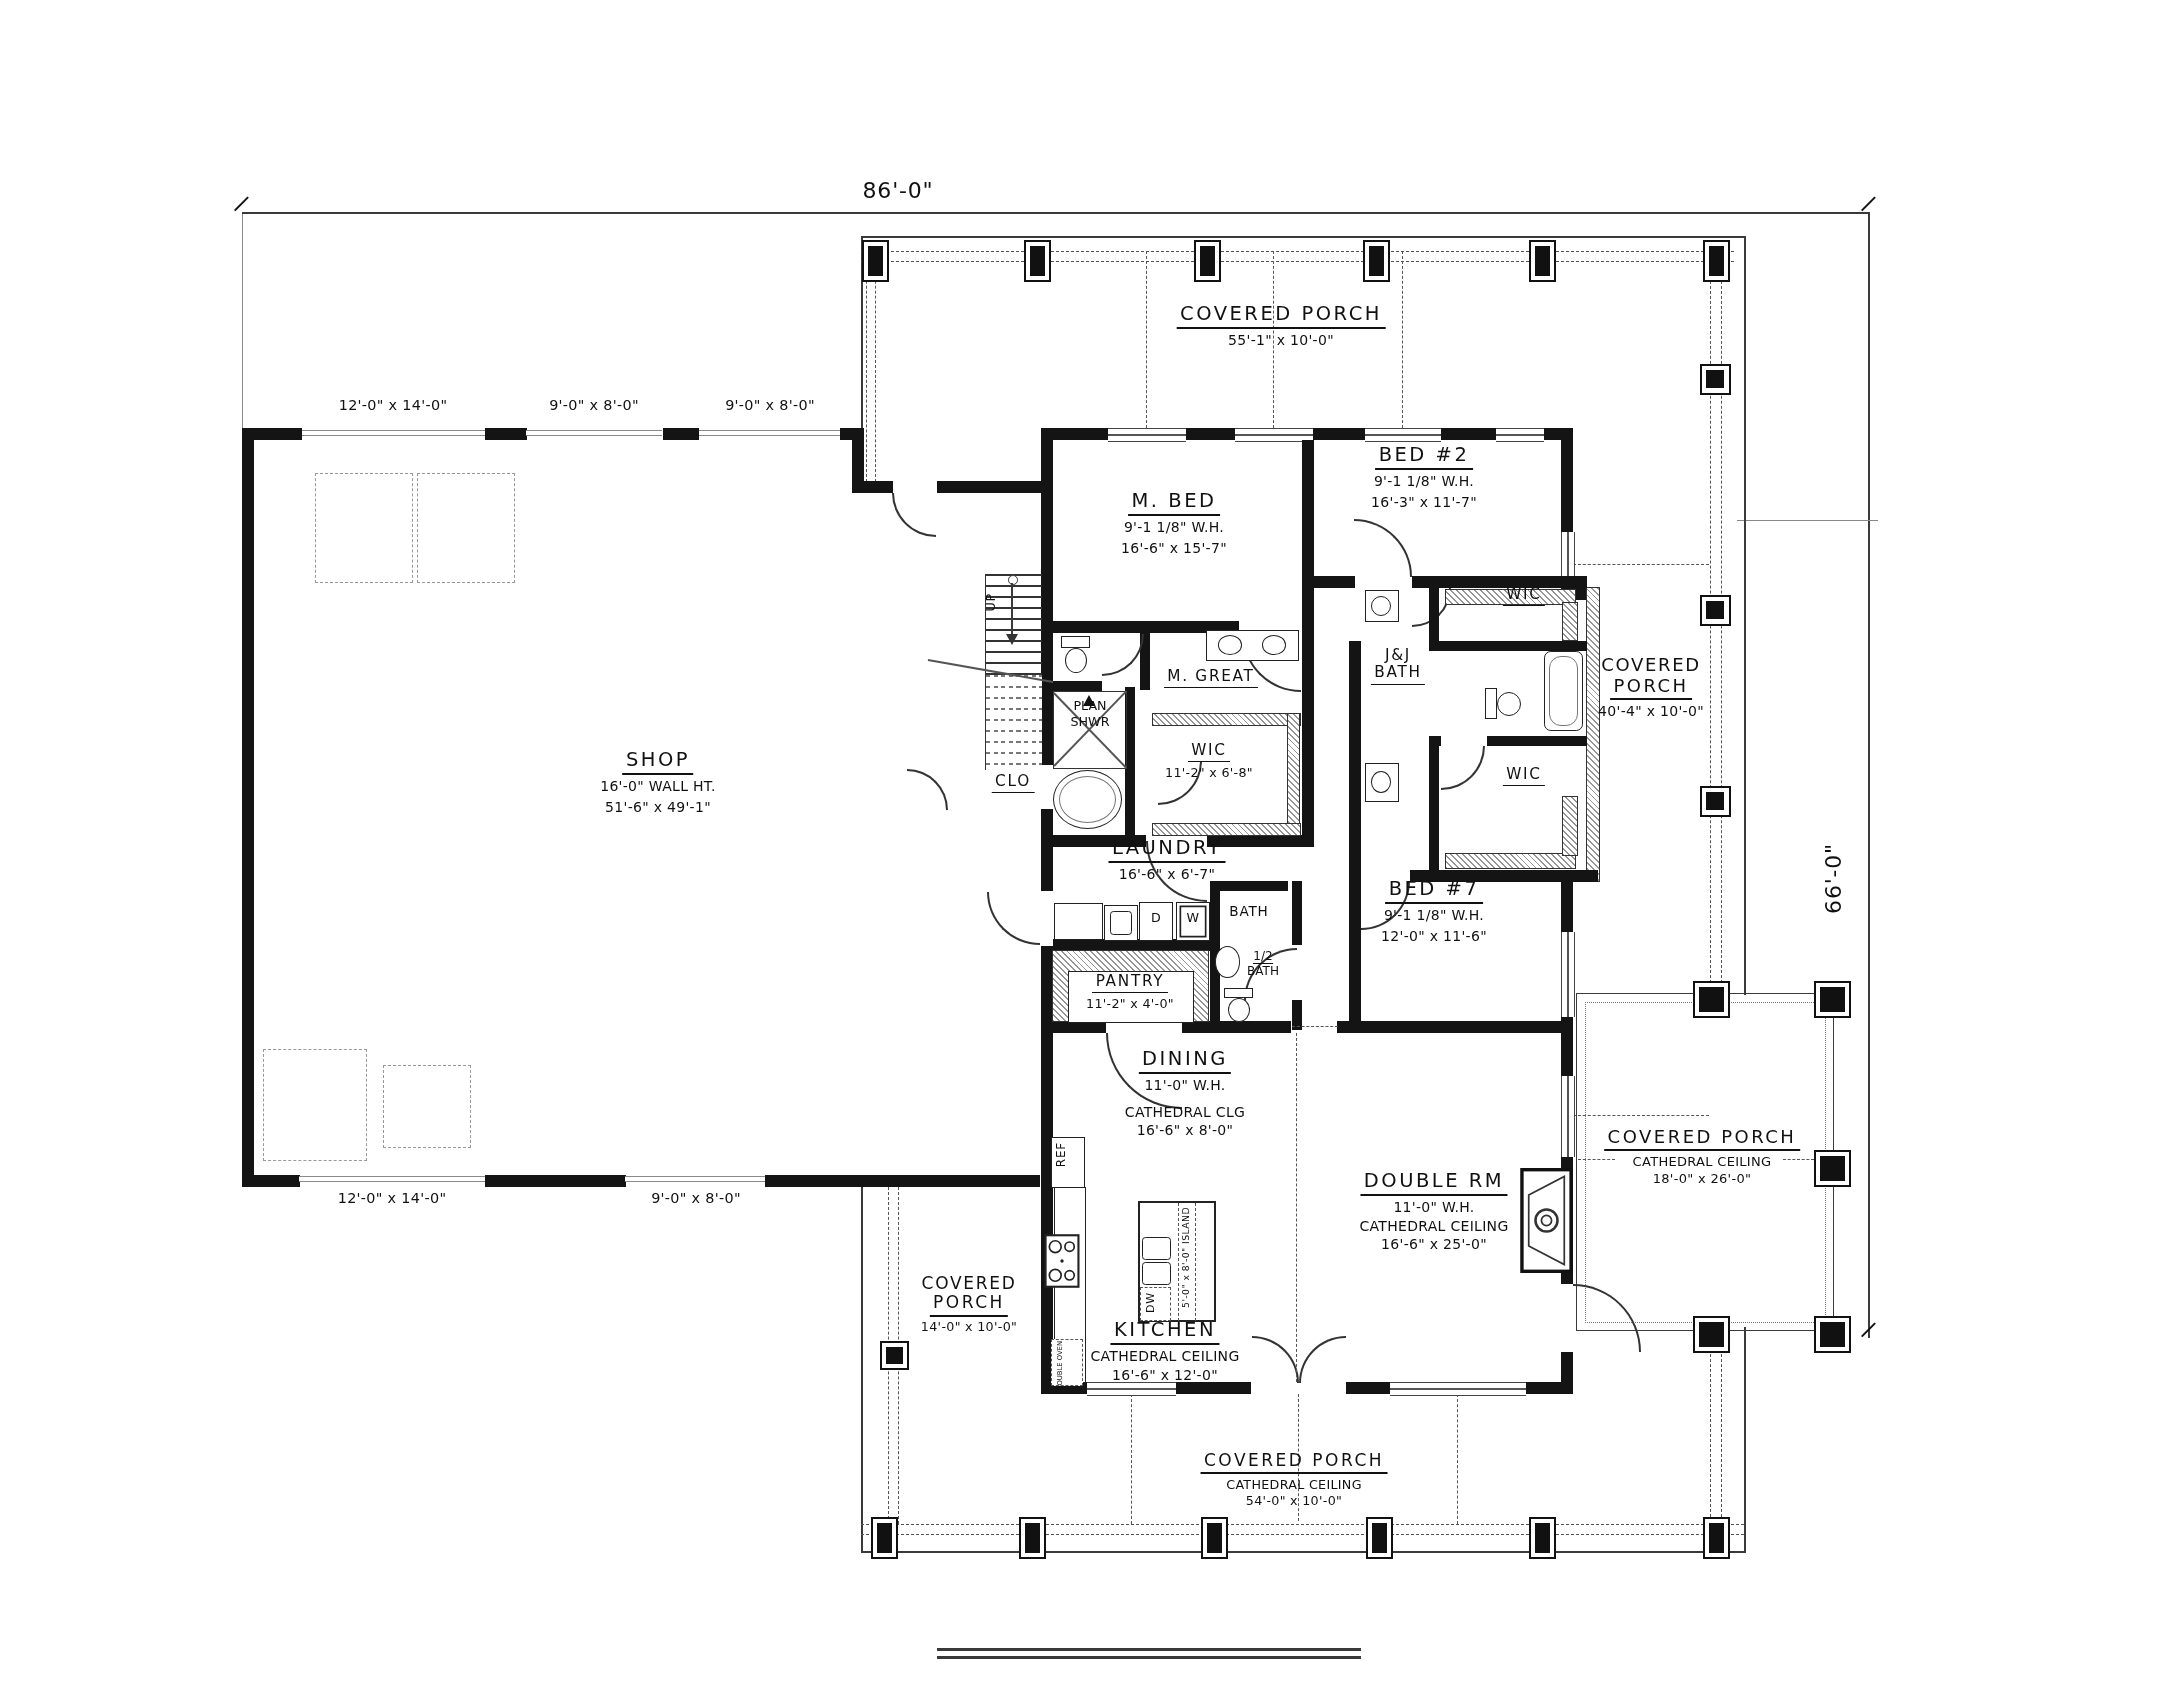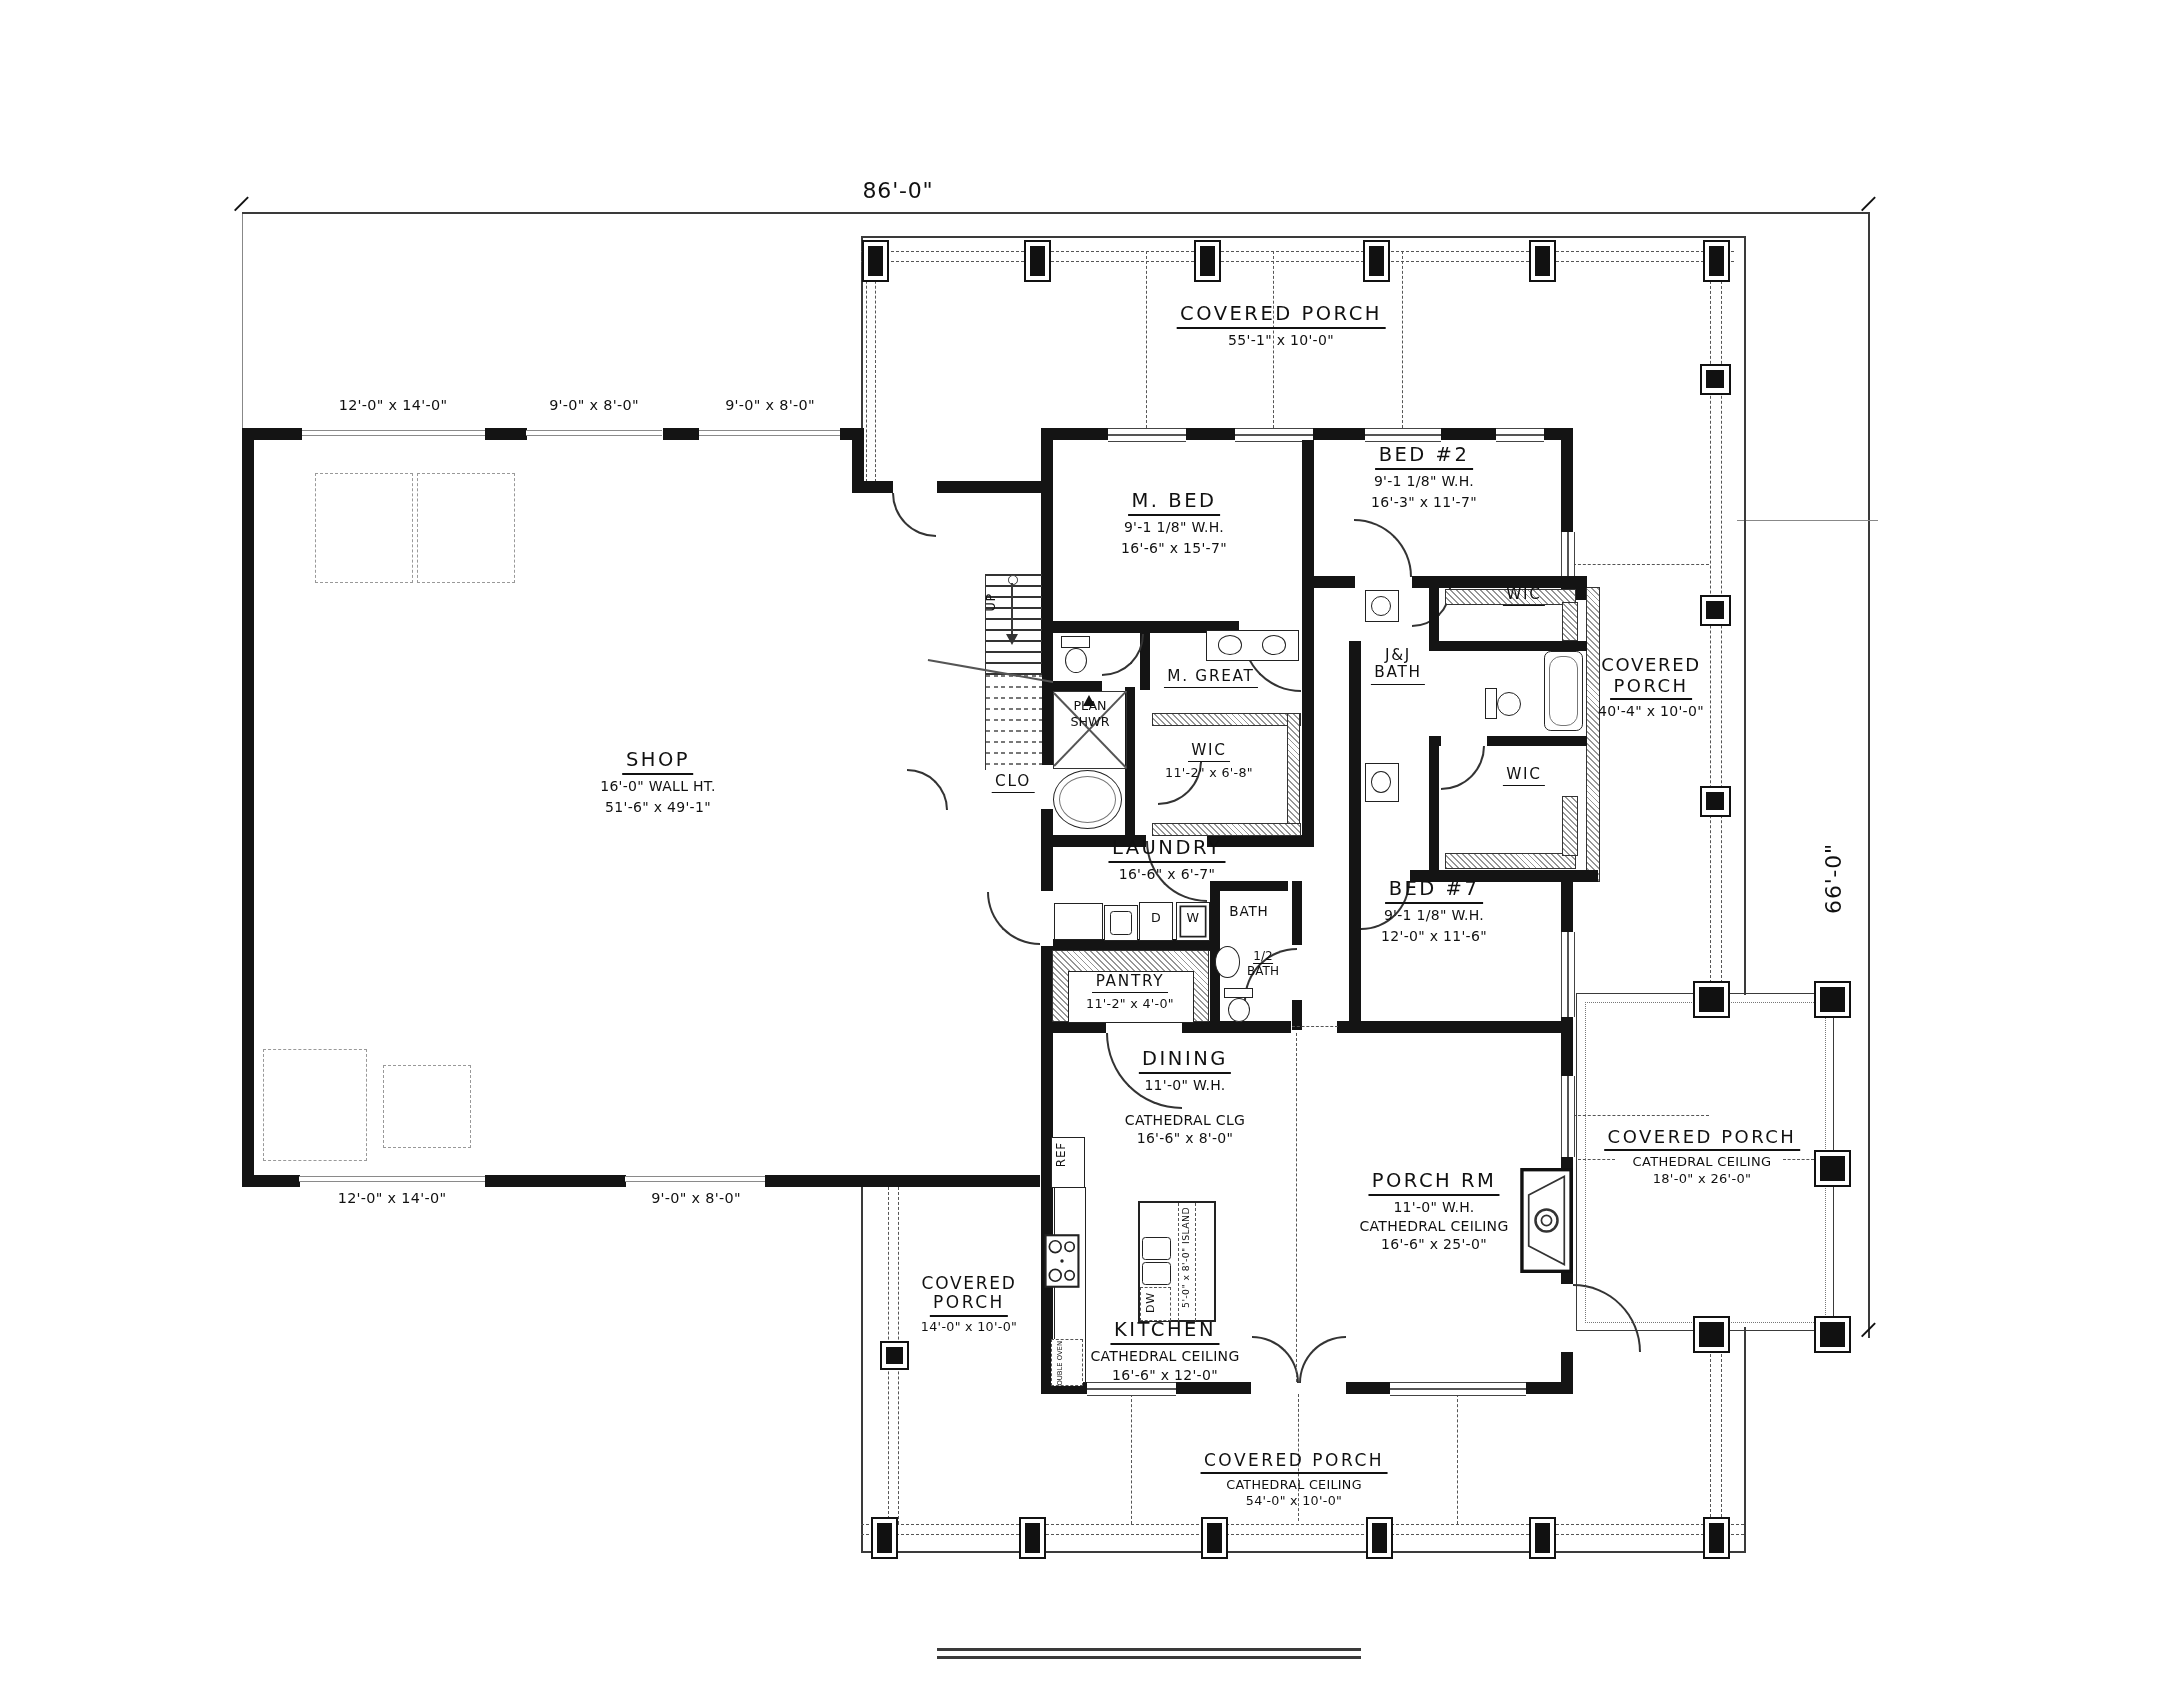--- a/index.html
+++ b/index.html
@@ -419,26 +419,26 @@
   </div>
 
   <div class="lbl sm" style="left:1130px;top:973px">
     <span class="rn">PANTRY</span>
     <div class="rd" style="font-size:12.7px">11'-2" x 4'-0"</div>
   </div>
 
   <div class="lbl" style="left:1185px;top:1048px">
     <span class="rn">DINING</span>
     <div class="rd">11'-0" W.H.</div>
-    <div class="rd" style="margin-top:16px">CATHEDRAL CLG</div>
+    <div class="rd" style="margin-top:8px">CATHEDRAL CLG</div>
     <div class="rd" style="margin-top:0">16'-6" x 8'-0"</div>
   </div>
 
   <div class="lbl" style="left:1434px;top:1170px">
-    <span class="rn">PORCH RM</span>
+    <span class="rn">DOUBLE RM</span>
     <div class="rd">11'-0" W.H.</div>
     <div class="rd" style="margin-top:0">CATHEDRAL CEILING</div>
     <div class="rd" style="margin-top:0">16'-6" x 25'-0"</div>
   </div>
 
   <div class="lbl" style="left:1165px;top:1319px">
     <span class="rn">KITCHEN</span>
     <div class="rd">CATHEDRAL CEILING</div>
     <div class="rd" style="margin-top:0">16'-6" x 12'-0"</div>
   </div>

